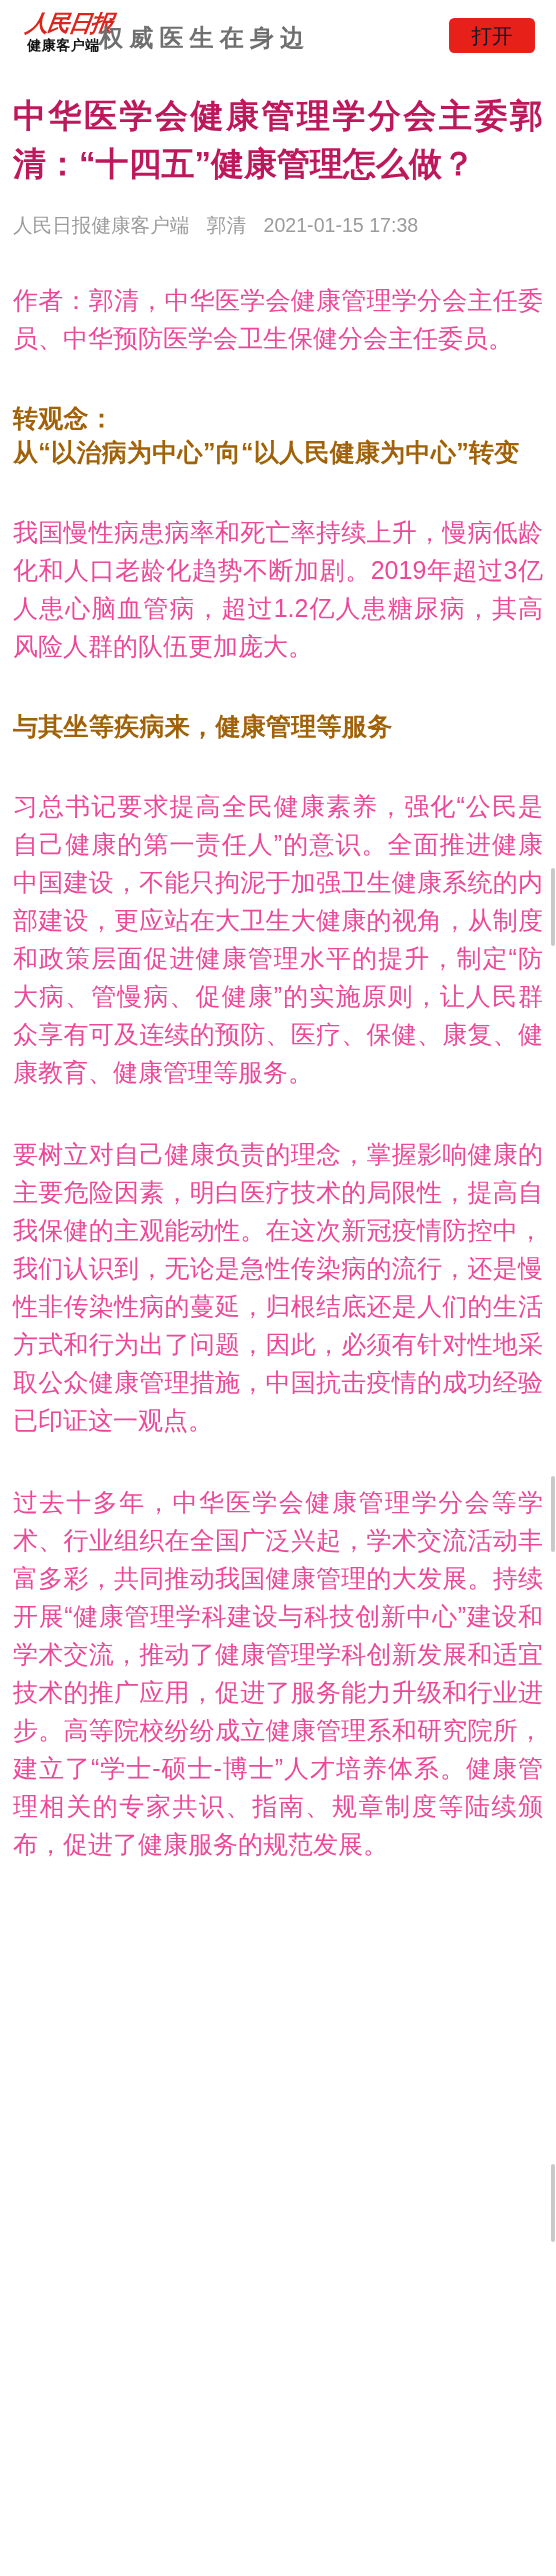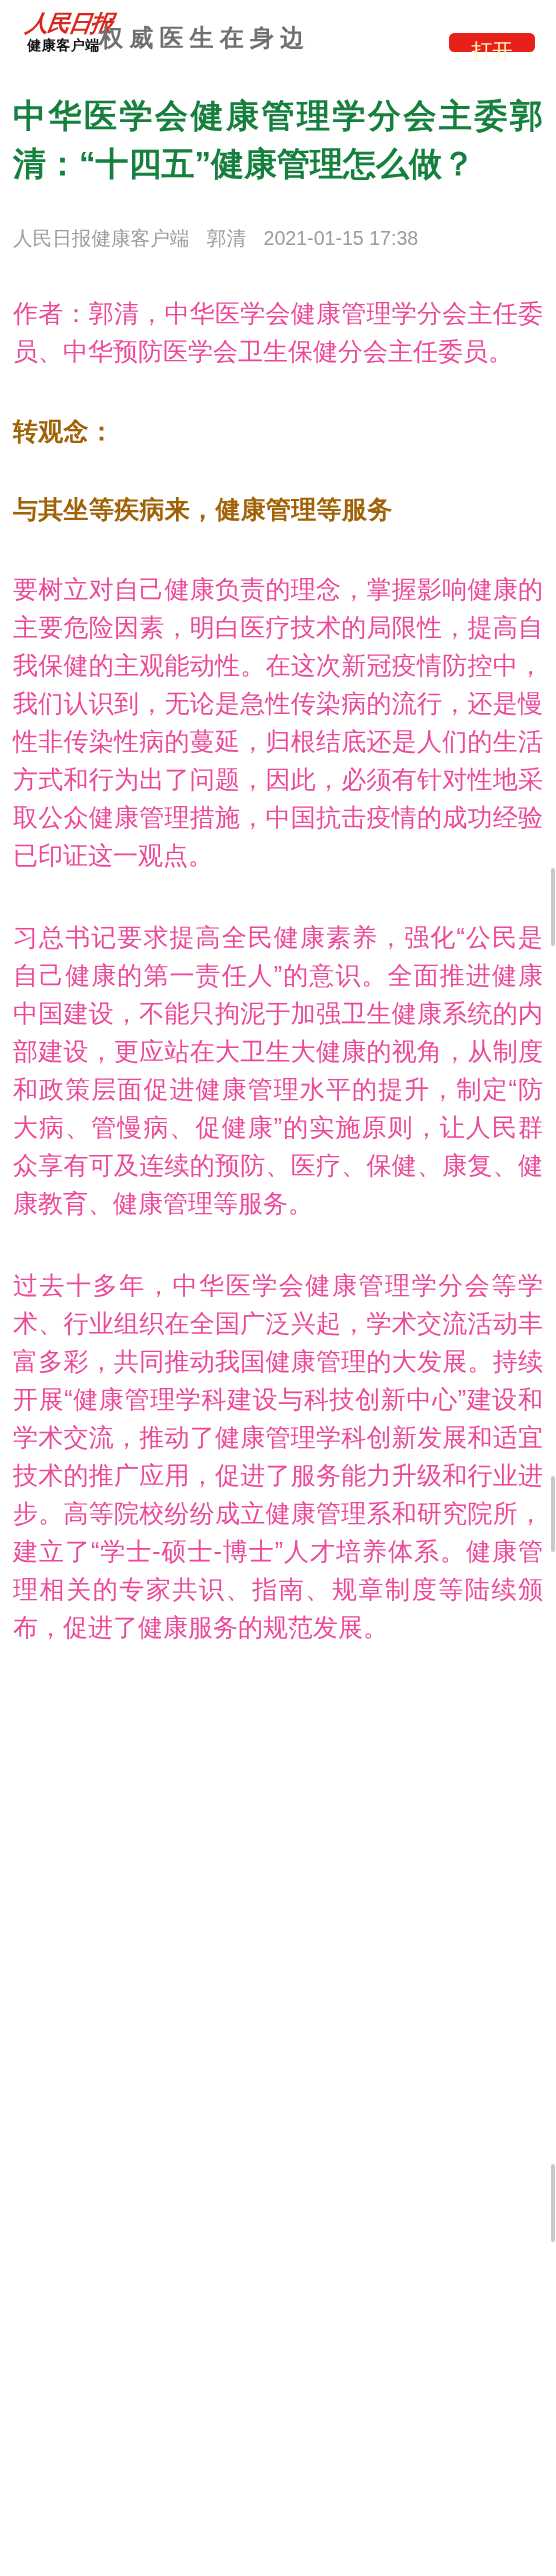--- a/index.html
+++ b/index.html
@@ -19,33 +19,33 @@
   .logo-sub{
     font-size:14px;font-weight:900;color:#121212;letter-spacing:0.5px;
     line-height:15.5px;margin-top:2.1px;white-space:nowrap;
   }
   .tagline{
     position:absolute;left:99px;top:21.6px;
     font-family:"Liberation Serif","DejaVu Serif",serif;
     font-size:24px;font-weight:600;color:#6f6f6f;letter-spacing:6.2px;white-space:nowrap;
   }
   .open-btn{
-    position:absolute;left:449px;top:33px;width:86px;height:19px;
-    background:#e7211a;border:none;border-radius:5.2px;color:#fef9c3;
+    position:absolute;left:449px;top:18px;width:86px;height:35px;
+    background:#e7211a;border:none;border-radius:5.2px;color:#0f172a;
     font-size:20.6px;line-height:35px;text-align:center;padding:0;cursor:pointer;
     font-family:inherit;
   }
   
   .content{padding:0 13px;}
   .article-title{
-    margin:15.5px 0 0 0;color:#15803d;font-weight:bold;
+    margin:15.5px 0 0 0;color:#be185d;font-weight:bold;
     font-size:33px;line-height:48px;text-align:justify;
   }
   .byline{
-    margin-top:38px;color:#9b9b9b;font-size:19.6px;line-height:24px;white-space:nowrap;
+    margin-top:25px;color:#9b9b9b;font-size:19.6px;line-height:24px;white-space:nowrap;
   }
   .byline span{margin-right:17.5px;}
   .byline span:last-child{margin-right:0;}
   #article-blocks .para{
     margin:44px 0 0 0;color:#ec4899;font-size:25px;line-height:38px;
     text-align:justify;word-break:break-all;
   }
   #article-blocks .heading{
     margin:44px 0 0 0;color:#a16207;font-weight:bold;font-size:25px;
     line-height:34px;letter-spacing:0.3px;text-align:justify;word-break:break-all;
@@ -69,26 +69,28 @@
 
 <div class="content">
   <h1 class="article-title">中华医学会健康管理学分会主委郭清：“十四五”健康管理怎么做？</h1>
   <div class="byline">
     <span>人民日报健康客户端</span><span>郭清</span><span>2021-01-15 17:38</span>
   </div>
   <div id="article-blocks">
       <div class="para">作者：郭清，中华医学会健康管理学分会主任委员、中华预防医学会卫生保健分会主任委员。</div>
       <div class="heading">
         <div>转观念：</div>
+        <div>从“以治病为中心”向“以人民健康为中心”转变</div>
       </div>
+      <div class="para">我国慢性病患病率和死亡率持续上升，慢病低龄化和人口老龄化趋势不断加剧。2019年超过3亿人患心脑血管病，超过1.2亿人患糖尿病，其高风险人群的队伍更加庞大。</div>
       <div class="heading">
         <div>与其坐等疾病来，健康管理等服务</div>
       </div>
+      <div class="para">习总书记要求提高全民健康素养，强化“公民是自己健康的第一责任人”的意识。全面推进健康中国建设，不能只拘泥于加强卫生健康系统的内部建设，更应站在大卫生大健康的视角，从制度和政策层面促进健康管理水平的提升，制定“防大病、管慢病、促健康”的实施原则，让人民群众享有可及连续的预防、医疗、保健、康复、健康教育、健康管理等服务。</div>
       <div class="para">要树立对自己健康负责的理念，掌握影响健康的主要危险因素，明白医疗技术的局限性，提高自我保健的主观能动性。在这次新冠疫情防控中，我们认识到，无论是急性传染病的流行，还是慢性非传染性病的蔓延，归根结底还是人们的生活方式和行为出了问题，因此，必须有针对性地采取公众健康管理措施，中国抗击疫情的成功经验已印证这一观点。</div>
-      <div class="para">习总书记要求提高全民健康素养，强化“公民是自己健康的第一责任人”的意识。全面推进健康中国建设，不能只拘泥于加强卫生健康系统的内部建设，更应站在大卫生大健康的视角，从制度和政策层面促进健康管理水平的提升，制定“防大病、管慢病、促健康”的实施原则，让人民群众享有可及连续的预防、医疗、保健、康复、健康教育、健康管理等服务。</div>
       <div class="para">过去十多年，中华医学会健康管理学分会等学术、行业组织在全国广泛兴起，学术交流活动丰富多彩，共同推动我国健康管理的大发展。持续开展“健康管理学科建设与科技创新中心”建设和学术交流，推动了健康管理学科创新发展和适宜技术的推广应用，促进了服务能力升级和行业进步。高等院校纷纷成立健康管理系和研究院所，建立了“学士-硕士-博士”人才培养体系。健康管理相关的专家共识、指南、规章制度等陆续颁布，促进了健康服务的规范发展。</div>
     </div>
 </div>
 
 <div class="scroll-thumb" style="top:868px;height:78px;"></div>
 <div class="scroll-thumb" style="top:1476px;height:76px;"></div>
 <div class="scroll-thumb" style="top:2164px;height:78px;"></div>
 
 
 </body></html>

